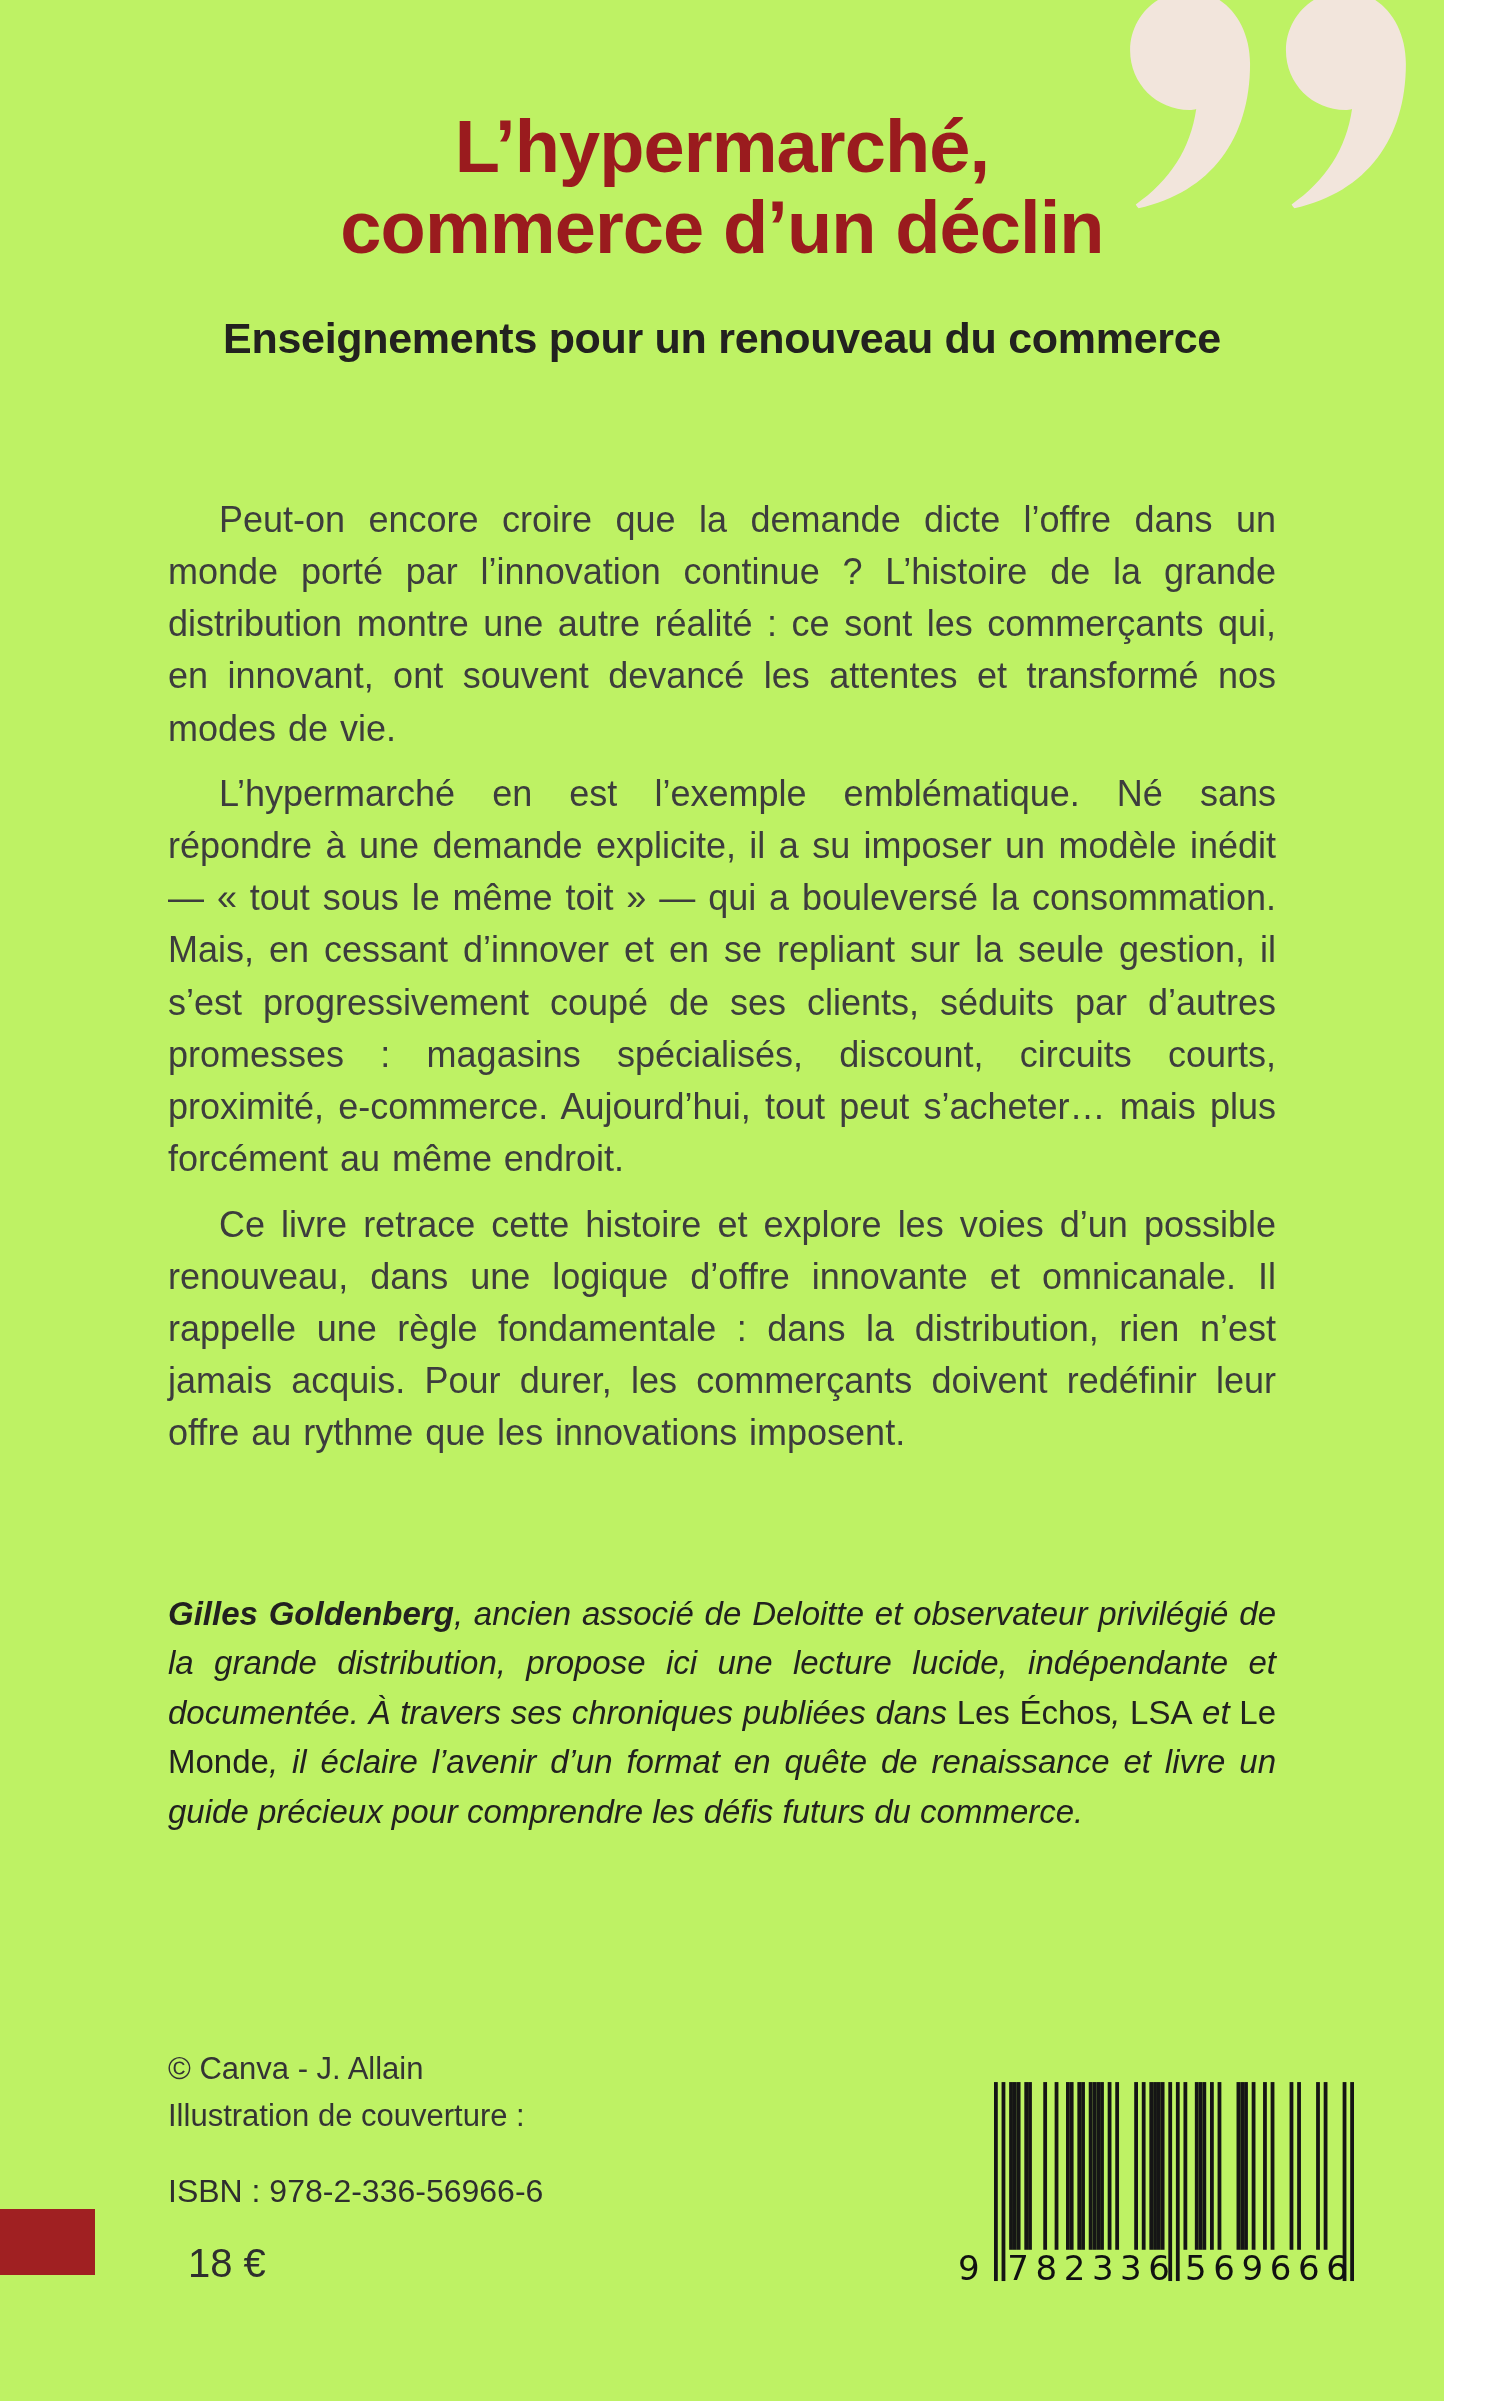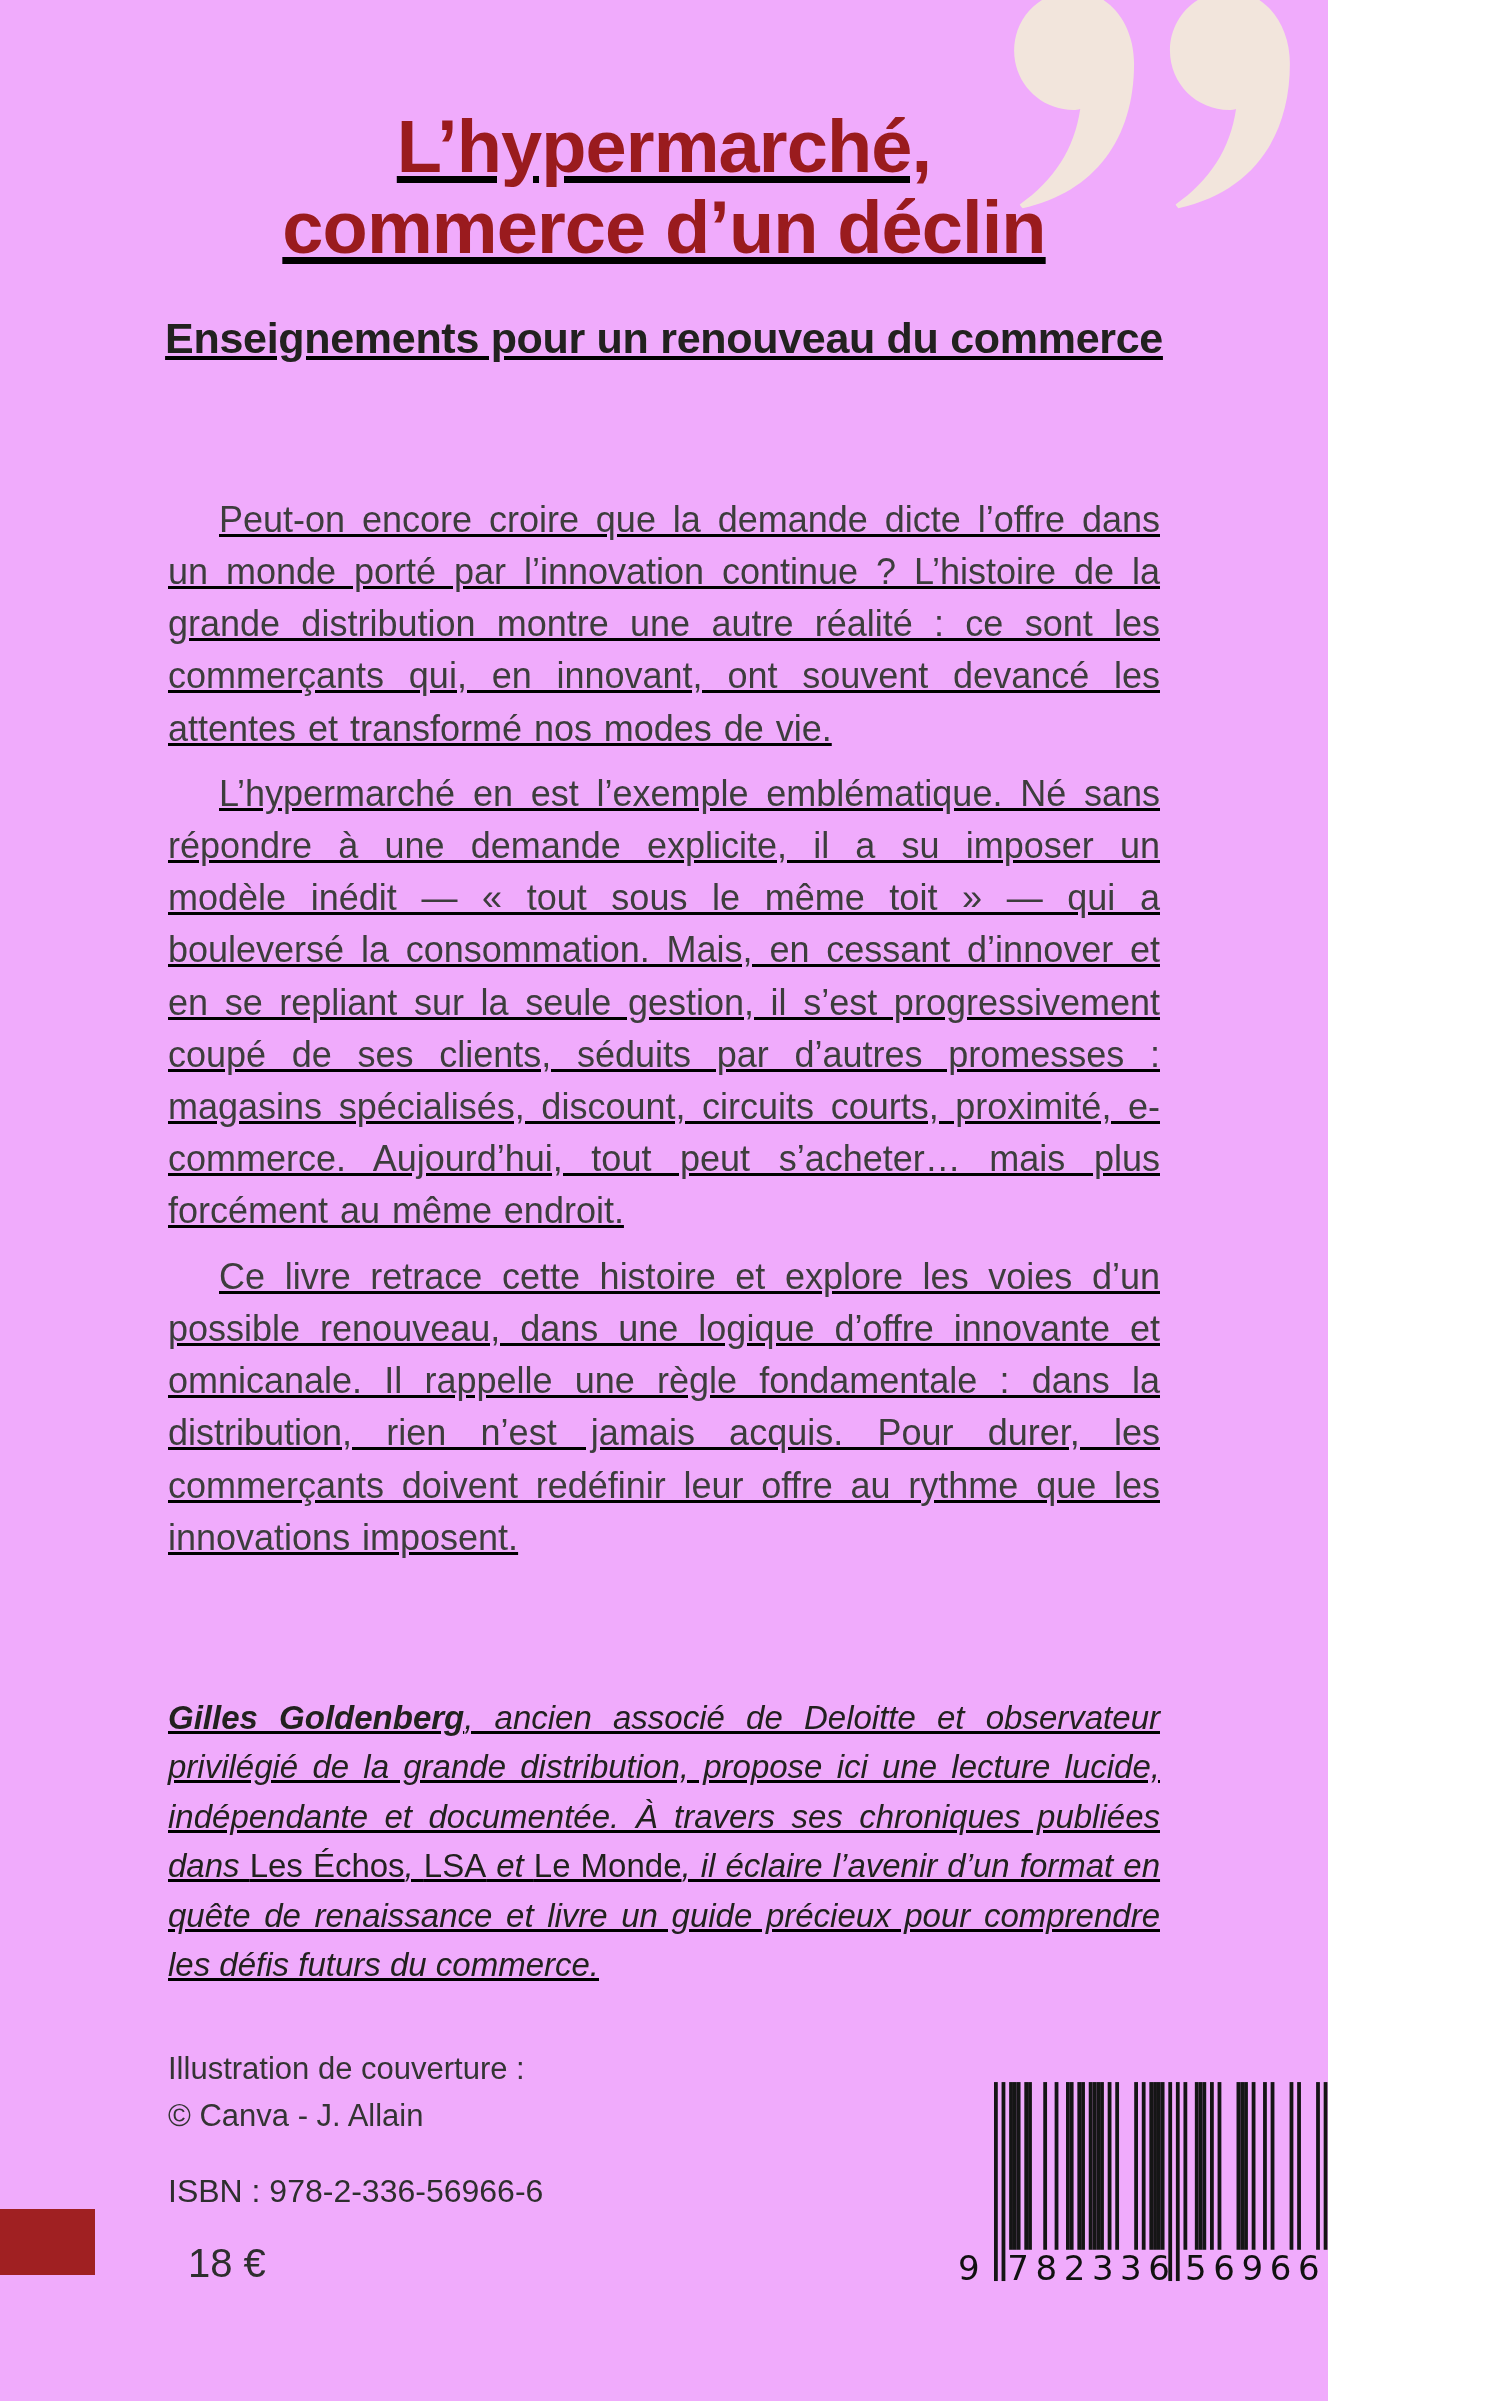--- a/index.html
+++ b/index.html
@@ -1,24 +1,23 @@
 <!DOCTYPE html>
 <html style="font-size:15px"><head>
 <meta charset="utf-8">
 <style>
   html, body { margin: 0; padding: 0; background: #ffffff; }
   body { font-family: "Liberation Sans", sans-serif; }
 
   #page {
     position: relative;
-    width: 1328px;
+    width: 1444px;
     height: 2402px;
-    background: #f0abfc;
+    background: #bef264;
     overflow: hidden;
-    text-decoration: underline;
   }
 
   
   .decor-quote {
     position: absolute;
     top: -9.5px;
     right: 38px;
   }
   .decor-quote path { fill: #f2e5dc; }
 
@@ -138,22 +137,22 @@
 
   <main class="body-text">
     <p class="para">Peut-on encore croire que la demande dicte l’offre dans un monde porté par l’innovation continue ? L’histoire de la grande distribution montre une autre réalité : ce sont les commerçants qui, en innovant, ont souvent devancé les attentes et transformé nos modes de vie.</p>
     <p class="para">L’hypermarché en est l’exemple emblématique. Né sans répondre à une demande explicite, il a su imposer un modèle inédit — « tout sous le même toit » — qui a bouleversé la consommation. Mais, en cessant d’innover et en se repliant sur la seule gestion, il s’est progressivement coupé de ses clients, séduits par d’autres promesses : magasins spécialisés, discount, circuits courts, proximité, e-commerce. Aujourd’hui, tout peut s’acheter… mais plus forcément au même endroit.</p>
     <p class="para">Ce livre retrace cette histoire et explore les voies d’un possible renouveau, dans une logique d’offre innovante et omnicanale. Il rappelle une règle fondamentale : dans la distribution, rien n’est jamais acquis. Pour durer, les commerçants doivent redéfinir leur offre au rythme que les innovations imposent.</p>
 
     <p class="bio"><span class="bio-name">Gilles Goldenberg</span><span>, ancien associé de Deloitte et observateur privilégié de la grande distribution, propose ici une lecture lucide, indépendante et documentée. À travers ses chroniques publiées dans </span><span class="pub">Les Échos</span><span>, </span><span class="pub">LSA</span><span> et </span><span class="pub">Le Monde</span><span>, il éclaire l’avenir d’un format en quête de renaissance et livre un guide précieux pour comprendre les défis futurs du commerce.</span></p>
   </main>
 
   <div class="illustration">
+    <div>© Canva - J. Allain</div>
     <div>Illustration de couverture :</div>
-    <div>© Canva - J. Allain</div>
   </div>
 
   <div class="isbn">ISBN : 978-2-336-56966-6</div>
   <div class="price">18 €</div>
   <div class="spine-block"></div>
 
   <div class="barcode">
     <svg id="barcode-svg" width="360" height="201" viewBox="0 0 380 212">
         <rect x="0" y="0" width="4" height="210" fill="#151515"></rect>
         <rect x="8" y="0" width="4" height="210" fill="#151515"></rect>

